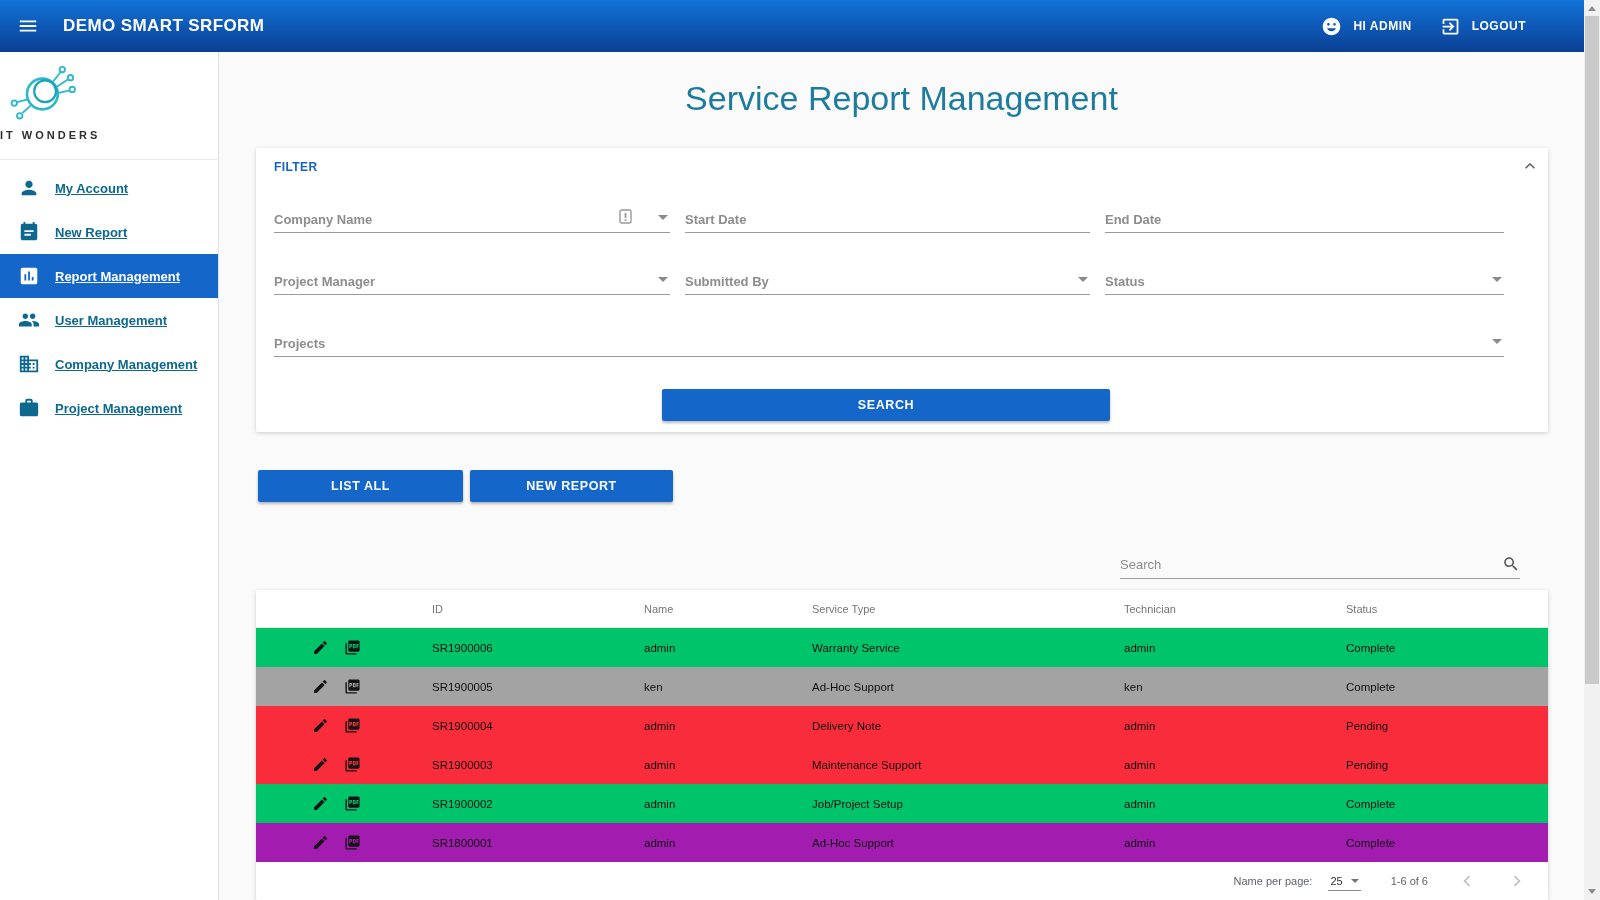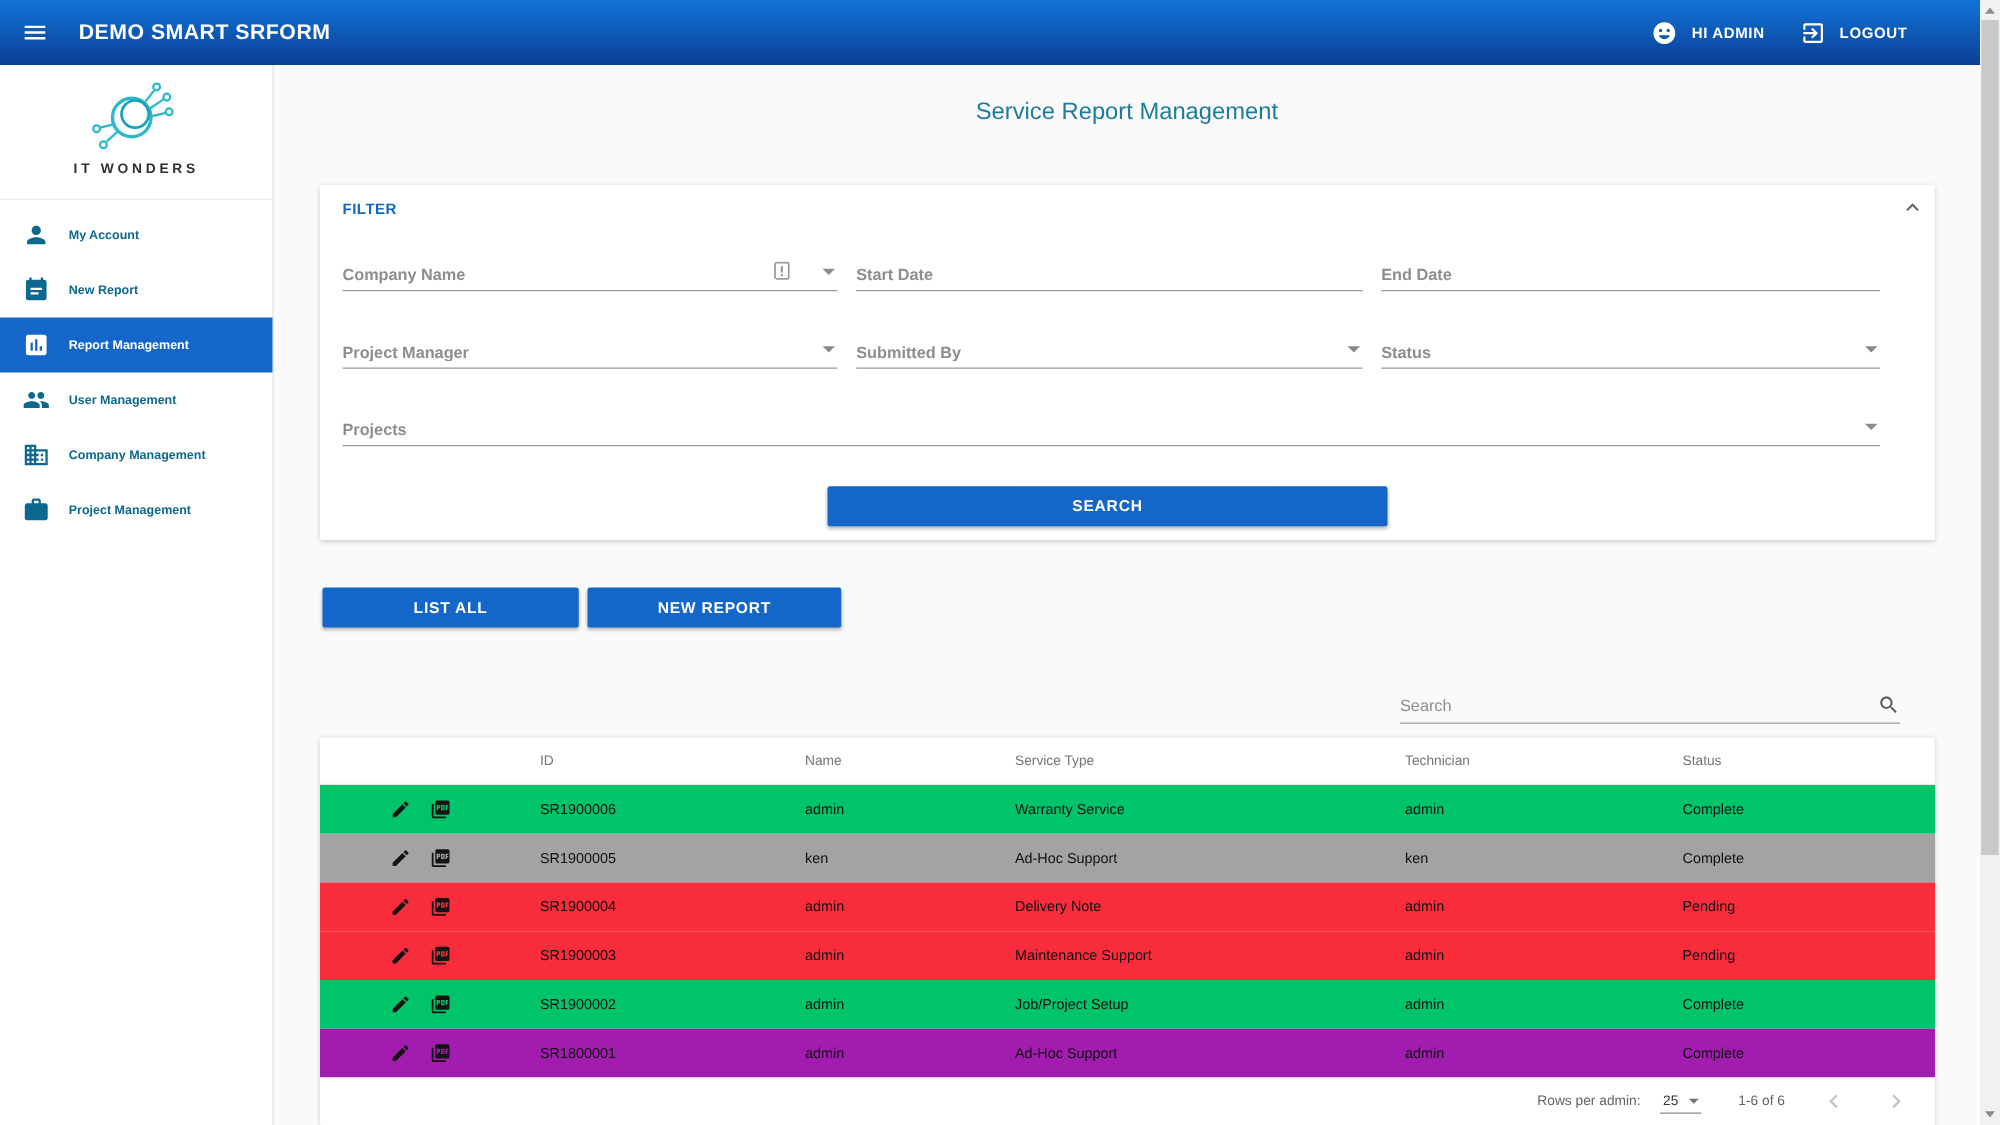--- a/index.html
+++ b/index.html
@@ -24,34 +24,34 @@
   
   .vscroll { position:absolute; right:0; top:0; width:16px; height:900px; background:#f1f1f1; z-index:9; }
   .vthumb { position:absolute; left:1px; right:1px; top:16px; height:668px; background:#c9c9c9; }
   .sb-arrow-up { position:absolute; top:6px; left:4px; width:0; height:0;
     border-left:4px solid transparent; border-right:4px solid transparent; border-bottom:5px solid #8b8b8b; }
   .sb-arrow-down { position:absolute; bottom:6px; left:4px; width:0; height:0;
     border-left:4px solid transparent; border-right:4px solid transparent; border-top:5px solid #8b8b8b; }
   
   .sidebar { position:absolute; left:0; top:46px; width:219px; bottom:0; background:#fff;
     border-right:1px solid #e0e0e0; z-index:4; }
-  .logo-wrap { height:114px; display:flex; flex-direction:column; align-items:center;
+  .logo-wrap { height:114px; display:flex; flex-direction:column; align-items:flex-start;
     justify-content:center; border-bottom:1px solid #ececec; }
   .brand-text { margin-top:6px; font-size:11px; font-weight:bold; letter-spacing:3px; color:#2f2f2f; }
   .nav { padding-top:6px; }
   .nav-item { height:44px; display:flex; align-items:center; padding-left:18px; gap:15px; cursor:pointer; }
   .nav-ic { width:22px; height:22px; fill:#0c688e; flex:none; }
-  .nav-label { font-size:10px; font-weight:bold; color:#0c688e; }
+  .nav-label { font-size:13px; font-weight:bold; color:#0c688e;text-decoration:underline; }
   .nav-item.active { background:#1467c9; }
   .nav-item.active .nav-ic { fill:#fff; }
   .nav-item.active .nav-label { color:#fff; }
   
   .main { position:absolute; left:219px; top:46px; right:16px; bottom:0; }
   .page-title { position:absolute; top:33px; left:0; width:1365px; text-align:center;
-    font-size:19px; color:#1d7c9d; }
+    font-size:34px; color:#1d7c9d; }
   .card { position:absolute; left:37px; width:1292px; background:#fff; border-radius:2px;
     box-shadow:0 1px 4px rgba(0,0,0,.18); }
   
   .filter-card { top:102px; height:284px; }
   .f-title { position:absolute; top:12px; left:18px; font-size:12px; font-weight:bold;
     color:#1565c0; letter-spacing:.4px; }
   .collapse-btn { position:absolute; top:8px; right:8px; width:20px; height:20px; fill:#666; cursor:pointer; }
   .f-field { position:absolute; height:34px; border-bottom:1px solid #9a9a9a; }
   .f-field input { width:100%; height:100%; border:none; outline:none; background:none;
     font-size:13px; color:#1d4ed8; font-family:inherit; padding:8px 0 0 0;font-weight:bold; }
@@ -327,21 +327,21 @@
             </svg>
     </div>
     <div class="td">SR1800001</div>
     <div class="td">admin</div>
     <div class="td">Ad-Hoc Support</div>
     <div class="td">admin</div>
     <div class="td">Complete</div>
   </div>
       </div>
     <div class="pagination">
-      <span>Rows per admin:</span>
+      <span>Name per page:</span>
       <span class="rpp-select">
         <span>25</span>
         <span class="rpp-arrow"></span>
       </span>
       <span class="pg-range">1-6 of 6</span>
       <svg class="pg-btn" viewBox="0 0 24 24">
           <path d="M15.41 7.41L14 6l-6 6 6 6 1.41-1.41L10.83 12z"></path>
         </svg>
       <svg class="pg-btn" viewBox="0 0 24 24">
           <path d="M10 6L8.59 7.41 13.17 12l-4.58 4.59L10 18l6-6z"></path>

